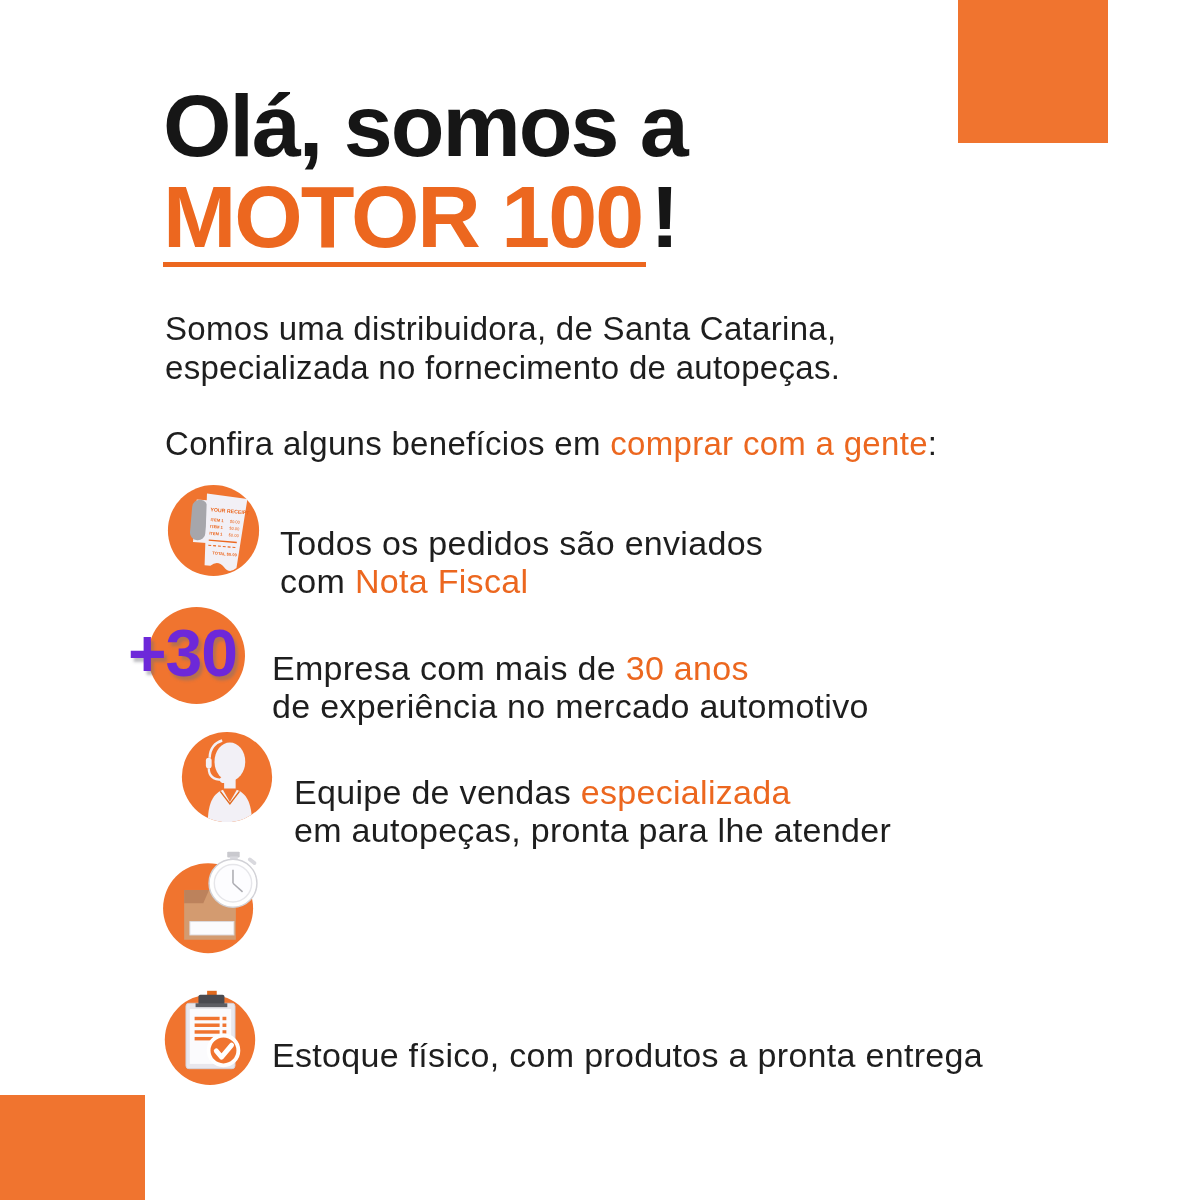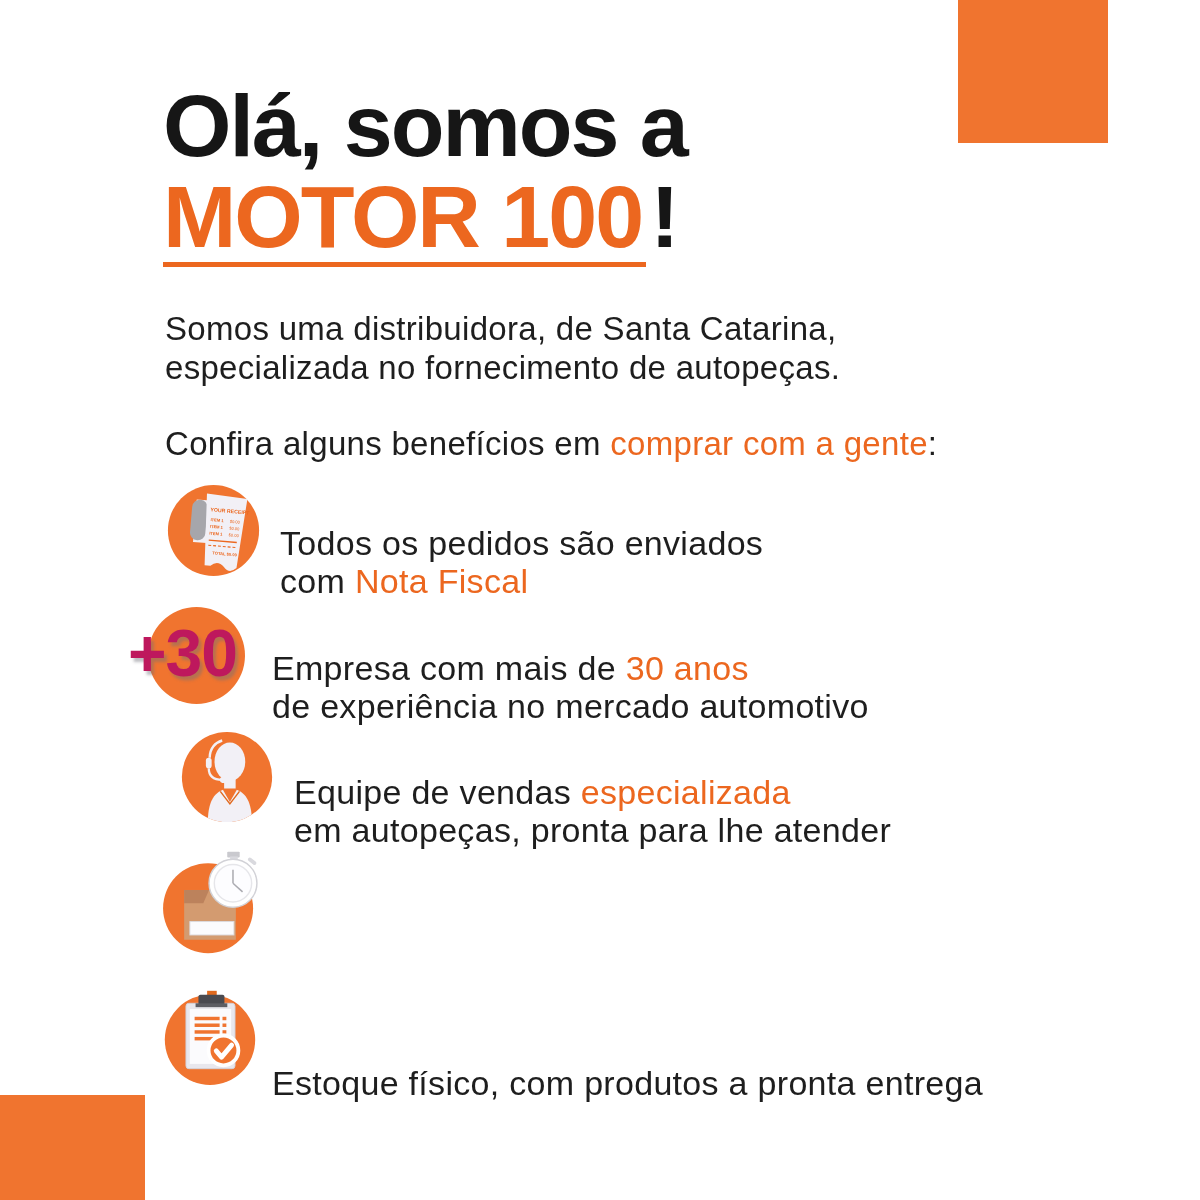--- a/index.html
+++ b/index.html
@@ -24,21 +24,21 @@
   .accent{color:#EC671F;}
   .accent-b{color:#EC671F;font-weight:400;}
 
   .benefit{position:absolute;left:0;width:1200px;height:130px;}
   .b1{top:482px;} .b2{top:605px;} .b3{top:729px;margin-left:12px;} .b4{top:844px;} .b5{top:982px;}
   .b-icon{position:absolute;}
   .b-text{position:absolute;font-size:34px;line-height:38px;letter-spacing:.3px;}
 
   .badge-circle{position:absolute;width:97px;height:97px;border-radius:50%;background:#F0742F;}
   .plus30{position:absolute;font-size:66px;font-weight:800;letter-spacing:-1px;
-          color:#be185d;text-shadow:3px 4px 3px rgba(110,110,120,.45);}
+          color:#6d28d9;text-shadow:3px 4px 3px rgba(110,110,120,.45);}
 </style>
 </head>
 <body>
 
 <div class="canvas">
 
   <div class="sq tr"></div>
   <div class="sq bl"></div>
 
   <div class="title">
@@ -142,16 +142,16 @@
             <rect x="65" y="43" width="4" height="3.6"></rect>
           <rect x="36" y="50" width="26" height="3.6"></rect>
             <rect x="65" y="50" width="4" height="3.6"></rect>
           <rect x="36" y="57" width="26" height="3.6"></rect>
             <rect x="65" y="57" width="4" height="3.6"></rect>
         </g>
         <circle cx="66" cy="71" r="15.5" fill="#F0742F" stroke="#FFFFFF" stroke-width="4"></circle>
         <path d="M58.5,71.5 L64,78 L74.5,65.5" stroke="#FFFFFF" stroke-width="5" fill="none" stroke-linecap="round" stroke-linejoin="round"></path>
       </svg>
     </div>
-    <p class="b-text" style="left:272px;top:48px;"><span>Estoque físico, com produtos a pronta entrega</span><span class="accent-b"></span><span></span><br><span></span><span class="accent-b"></span><span></span></p>
+    <p class="b-text" style="left:272px;top:20px;"><span>Estoque físico, com produtos a pronta entrega</span><span class="accent-b"></span><span></span><br><span></span><span class="accent-b"></span><span></span></p>
   </div>
 
 </div>
 
 </body></html>

